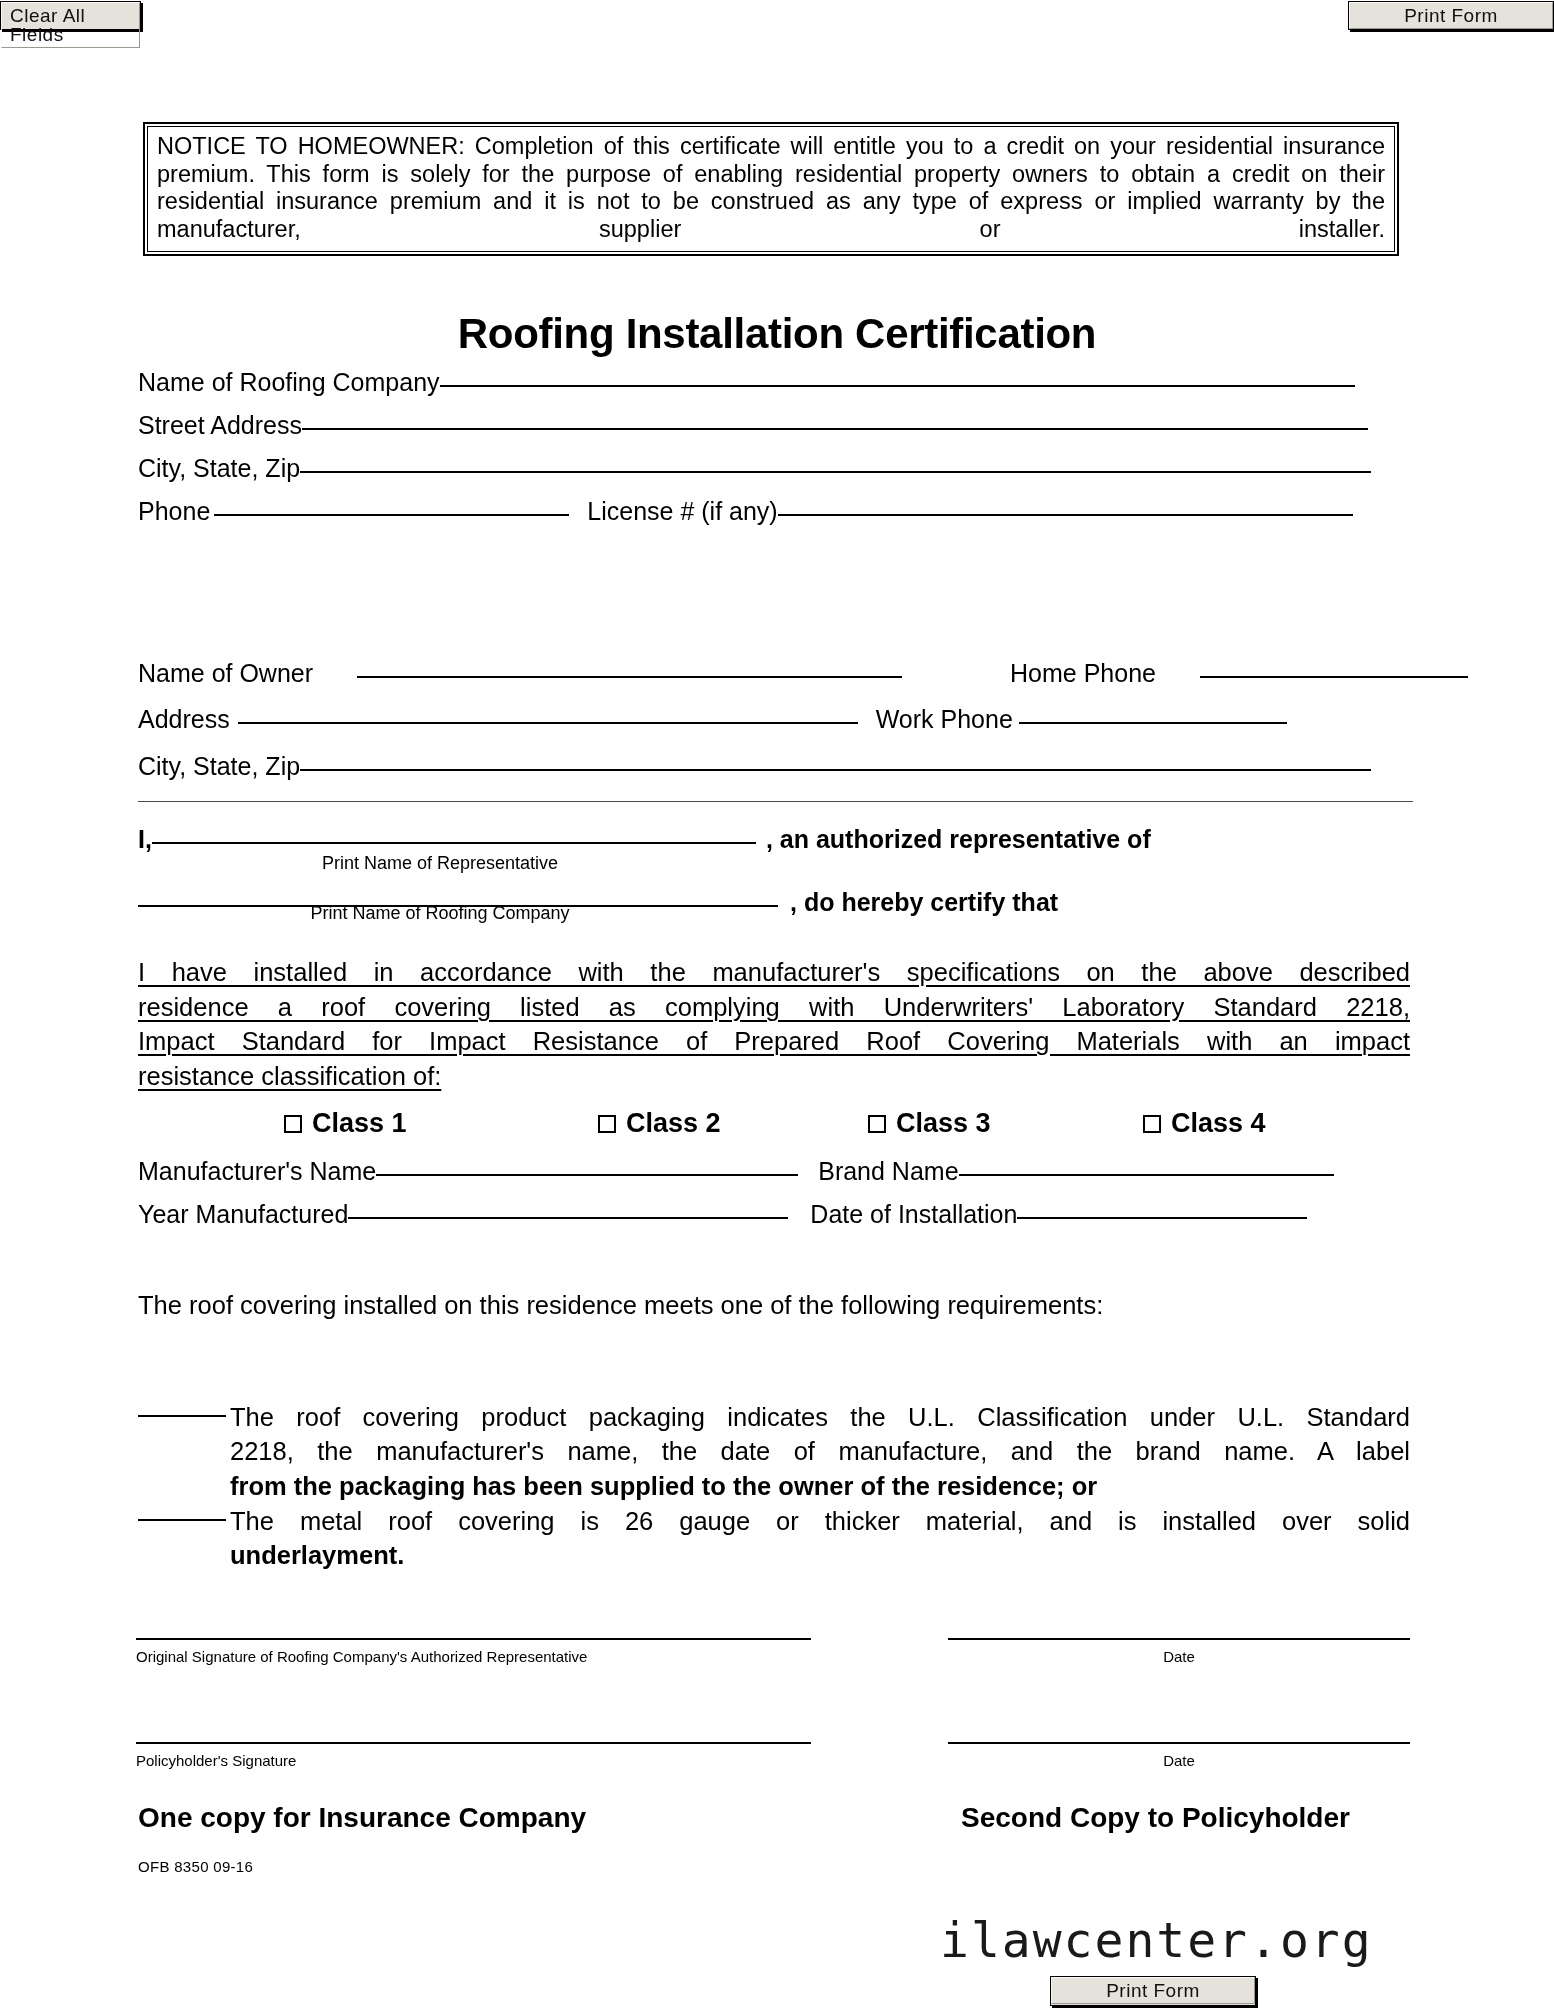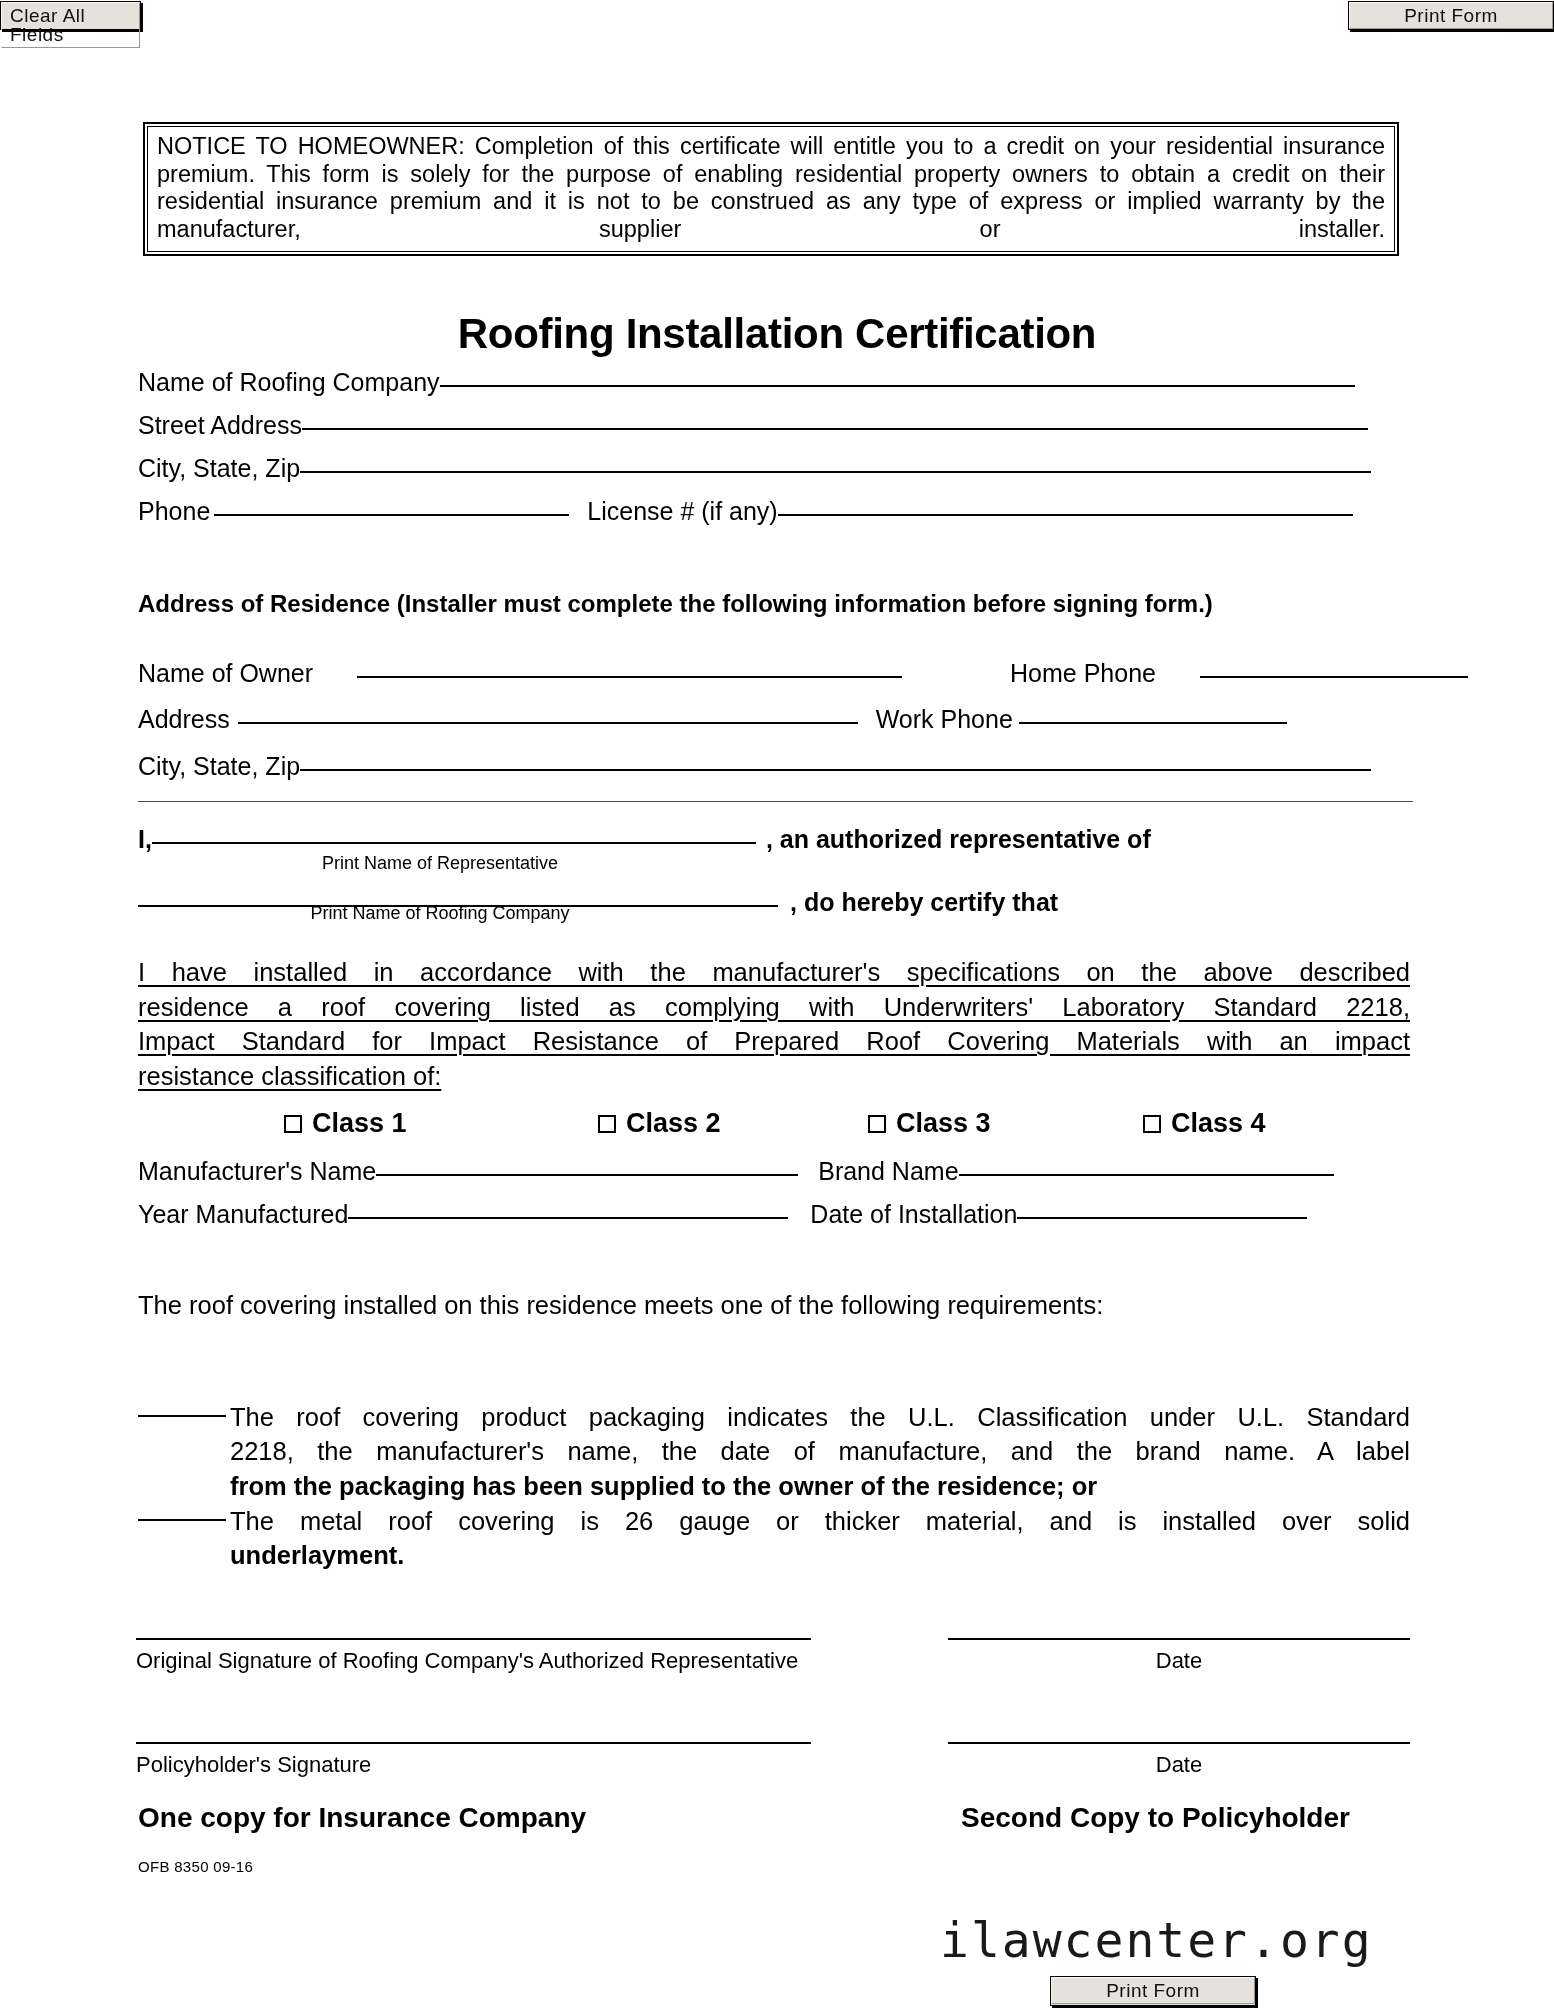--- a/index.html
+++ b/index.html
@@ -236,21 +236,21 @@
   .req-item .body .ln.last { text-align-last: left; font-weight: bold; }
 
   
   .sig-rule {
     position: absolute;
     border-bottom: 2px solid #000;
     height: 0;
   }
   .sig-cap {
     position: absolute;
-    font-size: 22px;
+    font-size: 15px;
     white-space: nowrap;
   }
   .sig-cap.center { text-align: center; }
 
   
   .foot-bold {
     position: absolute;
     font-size: 28px;
     font-weight: bold;
     white-space: nowrap;
@@ -309,21 +309,20 @@
   </div>
 
   <div class="row" style="left:138px; top:497px;">
     <span class="lbl">Phone</span>
     <span class="rule" style="width:355px; margin-left:4px;"></span>
     <span class="gap" style="width:18px;"></span>
     <span class="lbl">License # (if any)</span>
     <span class="rule" style="width:575px;"></span>
   </div>
 
-  <div class="sec-head" style="left:138px; top:590px;">Address of Residence (Installer must complete the following information before signing form.)</div>
 
   <div class="row" style="left:138px; top:659px;gap:44px;">
     <span class="lbl">Name of Owner</span>
     <span class="rule" style="width:545px;"></span>
     <span class="gap" style="width:20px;"></span>
     <span class="lbl">Home Phone</span>
     <span class="rule" style="width:268px;"></span>
   </div>
 
   <div class="row" style="left:138px; top:705px;">

